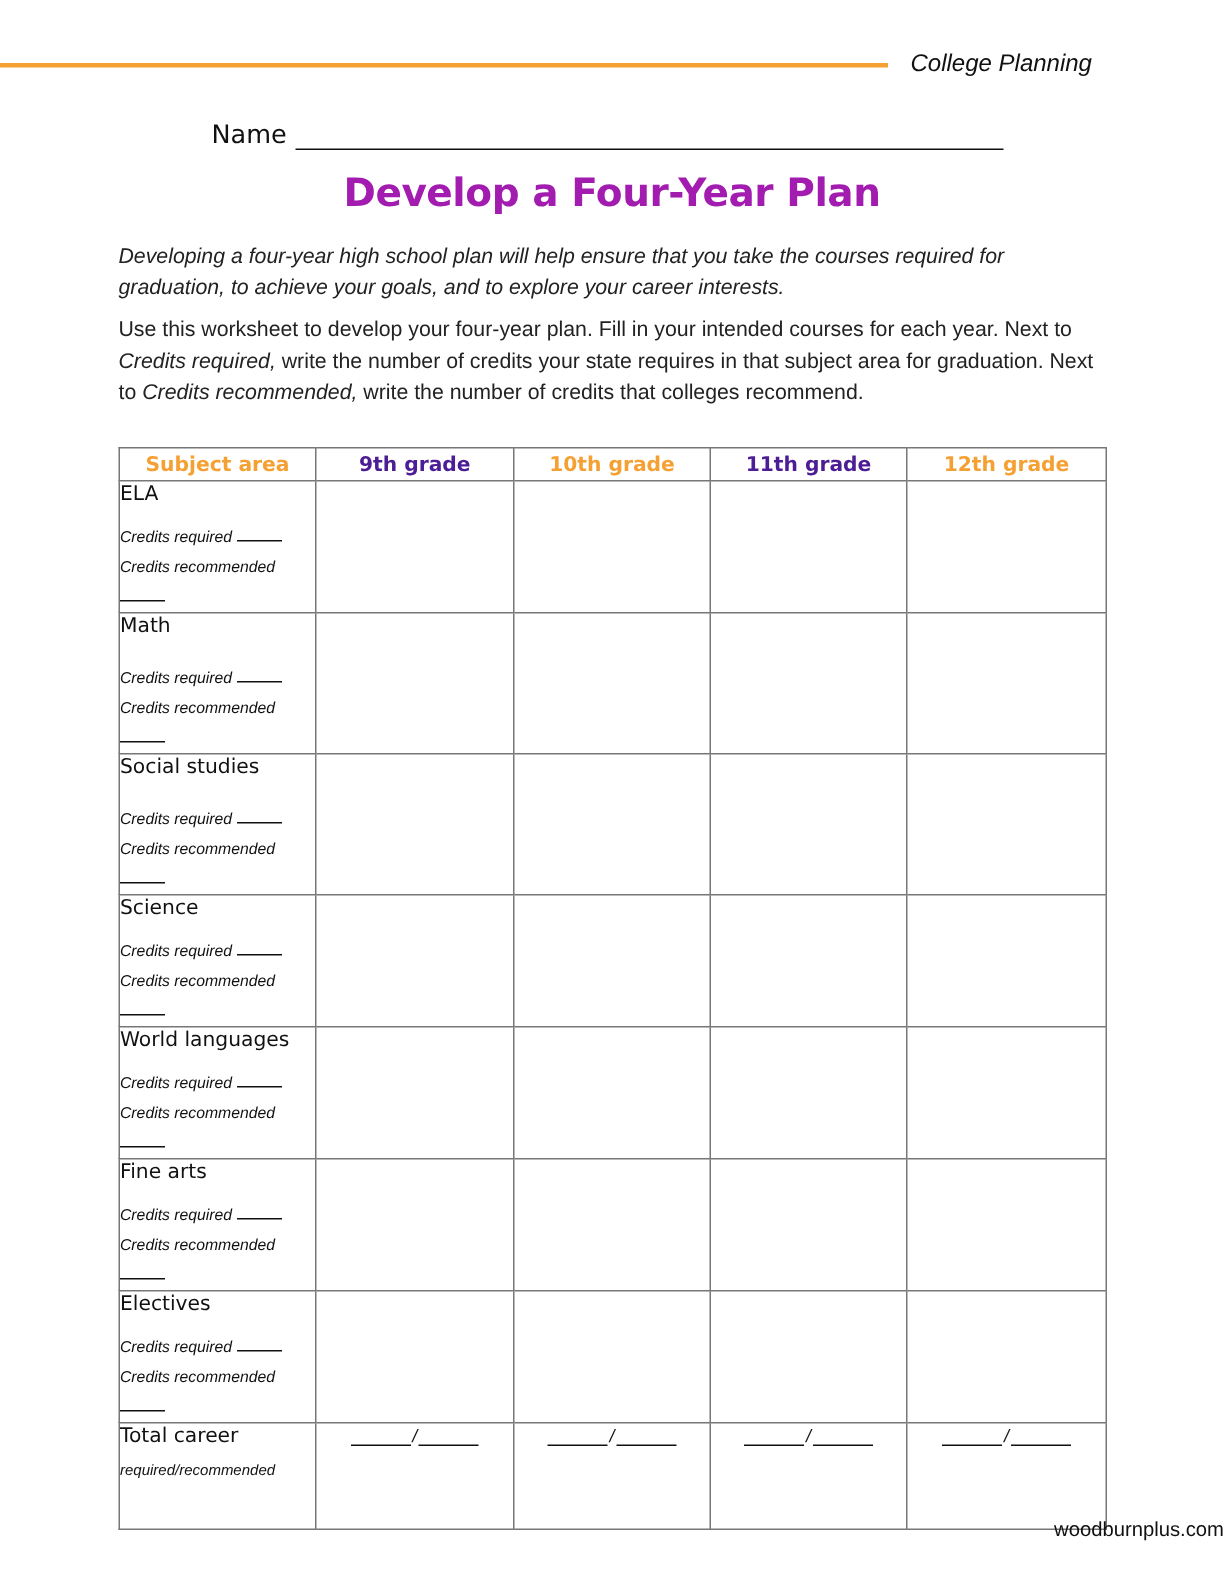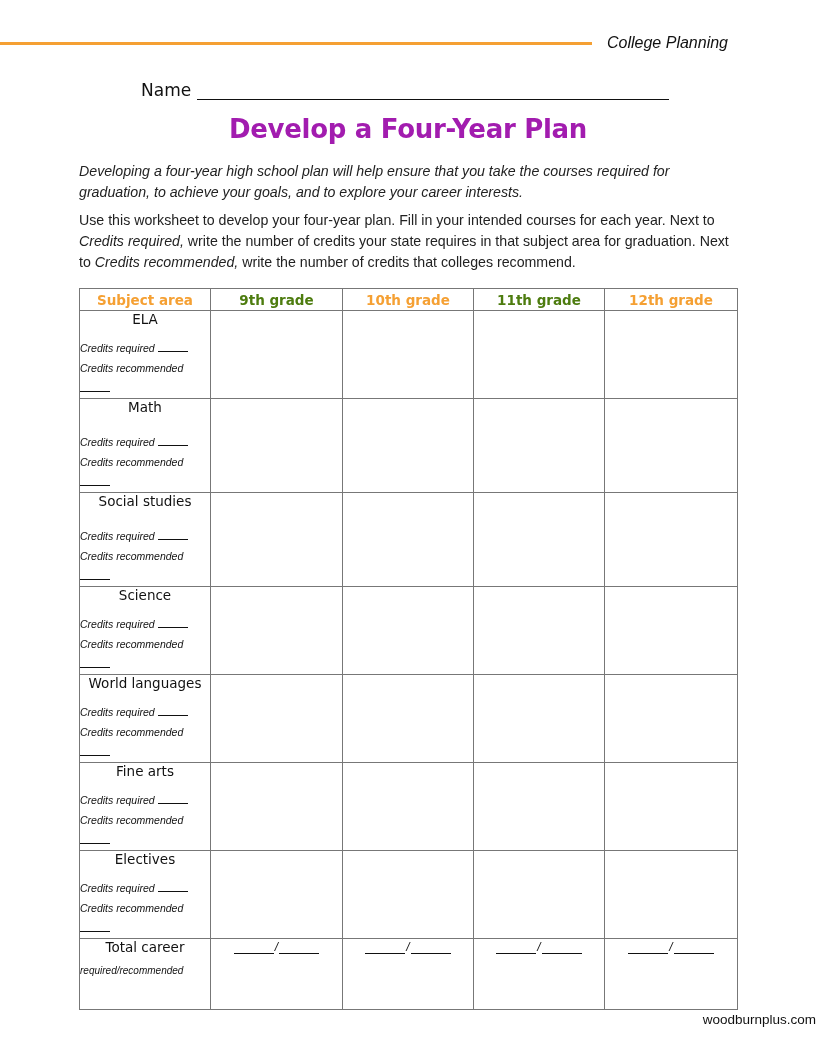--- a/index.html
+++ b/index.html
@@ -6,27 +6,27 @@
   body { width:816px; height:1056px; position:relative; overflow:hidden; font-family:"DejaVu Sans", sans-serif; color:#111; }
   .top-rule { position:absolute; left:0; top:42px; width:592px; height:3px; background:#f5a033; }
   .section-label { position:absolute; left:607px; top:34px; font-size:16px; font-style:italic; font-family:"Liberation Sans", sans-serif; color:#111; }
   .name-row { position:absolute; left:141px; top:80px; display:flex; align-items:flex-end; }
   .name-label { font-size:17px; font-family:"DejaVu Sans", sans-serif; }
   .name-line { width:472px; border-bottom:1.3px solid #111; margin-left:6px; height:17px; }
   .title { position:absolute; left:0; width:816px; top:114px; text-align:center; font-size:26px; font-weight:bold; color:#a21caf; font-family:"DejaVu Sans", sans-serif; letter-spacing:-0.3px; }
   .intro { position:absolute; left:79px; top:161px; width:650px; font-size:14.2px; line-height:21px; font-style:italic; font-family:"Liberation Sans", sans-serif; color:#222; }
   .instructions { position:absolute; left:79px; top:210px; width:660px; font-size:14.2px; line-height:21px; font-family:"Liberation Sans", sans-serif; color:#222; }
   .instructions em { font-style:italic; }
-  table.plan { position:absolute; left:79px; top:288px; border-collapse:collapse; table-layout:fixed; width:658px; }
+  table.plan { position:absolute; left:79px; top:298px; border-collapse:collapse; table-layout:fixed; width:658px; }
   table.plan th, table.plan td { border:1.5px solid #777; padding:0; vertical-align:top; }
   table.plan th { height:21px; font-size:13.5px; font-weight:bold; text-align:center; vertical-align:middle; font-family:"DejaVu Sans", sans-serif; }
   th.orange { color:#f5a033; }
-  th.teal { color:#4d7c0f; }
+  th.teal { color:#4c1d95; }
   td.subject { padding:4px 5px 0 5px; position:relative; }
-  td.subject .sname { font-size:13.5px; font-family:"DejaVu Sans", sans-serif; color:#111; display:block;text-align:center; }
+  td.subject .sname { font-size:13.5px; font-family:"DejaVu Sans", sans-serif; color:#111; display:block; }
   td.subject .credit { font-size:10.5px; font-style:italic; font-family:"Liberation Sans", sans-serif; color:#111; display:block; line-height:20px; }
   td.subject .blank { display:inline-block; width:30px; border-bottom:1px solid #111; height:9px; vertical-align:baseline; }
   .credit-lines { margin-top:11px; }
   td.grade { }
   td.total-cell { vertical-align:middle; text-align:center; }
   .frac { display:inline-flex; align-items:flex-end; font-size:12px; }
   .frac .ln { display:inline-block; width:40px; border-bottom:1px solid #111; height:11px; }
   .frac .slash { margin:0 1px; font-style:italic; font-family:"Liberation Sans", sans-serif; }
   .footer { position:absolute; left:0; width:816px; top:1012px; text-align:right; font-size:13.5px; font-family:"Liberation Sans", sans-serif; color:#111; }
 </style>

